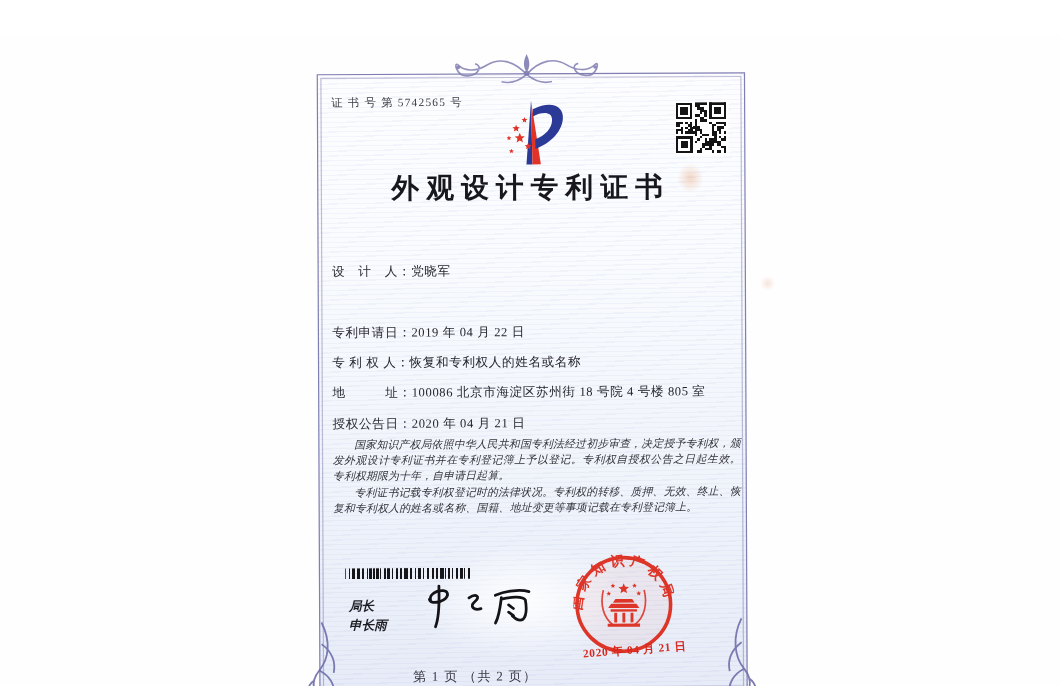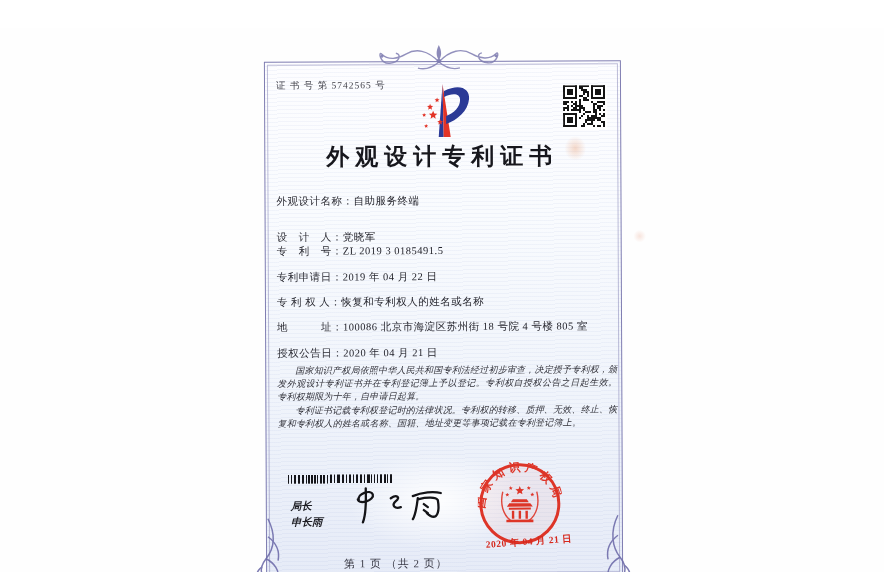--- a/index.html
+++ b/index.html
@@ -270,28 +270,22 @@
           <rect x="36" y="40" width="2" height="2" fill="#141414"></rect>
           <rect x="40" y="40" width="2" height="2" fill="#141414"></rect>
         </svg>
     </div>
 
     <div class="stain"></div>
     <div class="stain2"></div>
 
     <div class="title">外观设计专利证书</div>
 
-    <div class="row" style="top:166px;">
-      <span class="lbl">外观设计名称：</span><span class="val">自助服务终端</span>
-    </div>
-    <div class="row" style="top:202px;">
+    <div class="row" style="top:191px;">
       <span class="lbl">设　计　人：</span><span class="val">党晓军</span>
-    </div>
-    <div class="row" style="top:216px;">
-      <span class="lbl">专　利　号：</span><span class="val">ZL 2019 3 0185491.5</span>
     </div>
     <div class="row" style="top:242px;">
       <span class="lbl">专利申请日：</span><span class="val">2019 年 04 月 22 日</span>
     </div>
     <div class="row" style="top:267px;">
       <span class="lbl">专 利 权 人：</span><span class="val">恢复和专利权人的姓名或名称</span>
     </div>
     <div class="row" style="top:292px;">
       <span class="lbl">地　　　址：</span><span class="val">100086 北京市海淀区苏州街 18 号院 4 号楼 805 室</span>
     </div>

